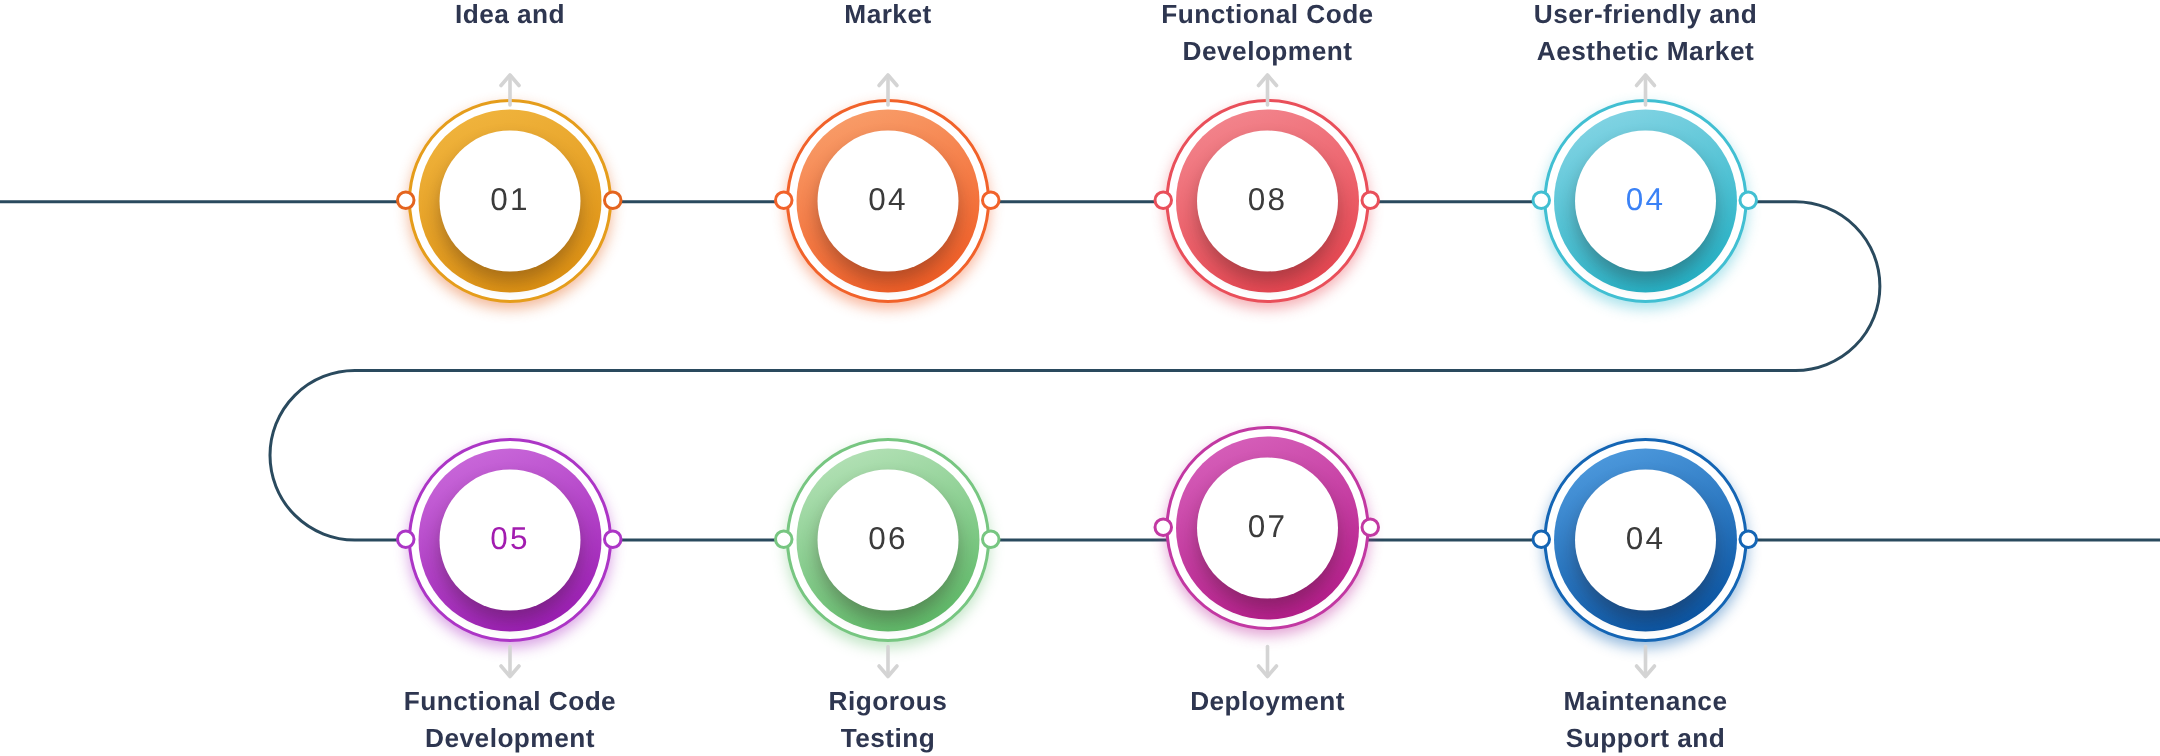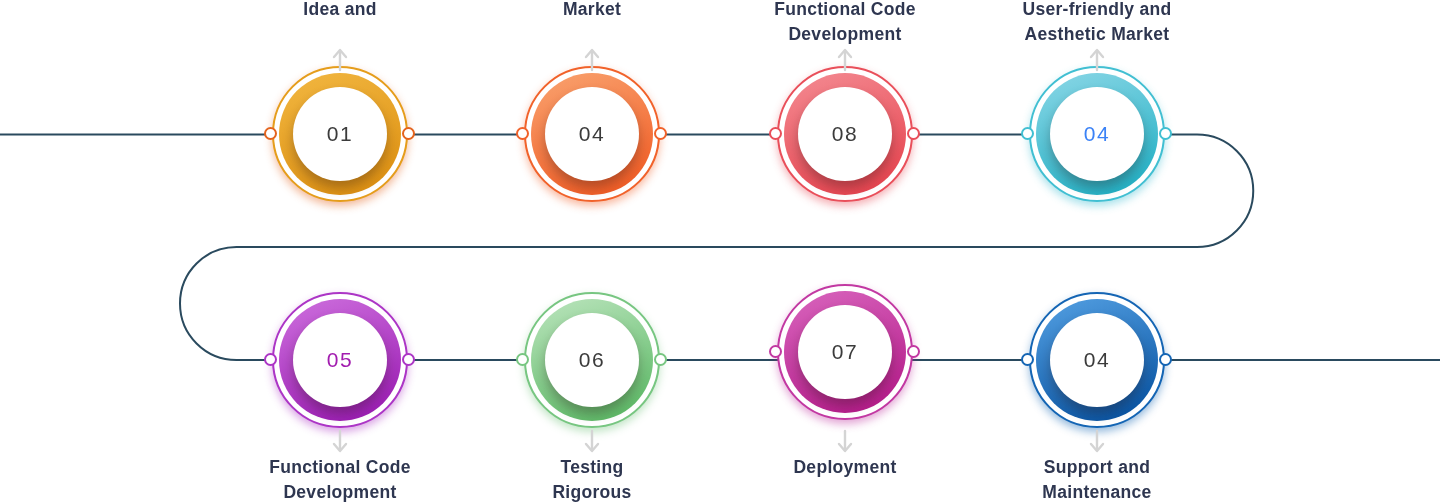--- a/index.html
+++ b/index.html
@@ -192,22 +192,22 @@
           </div>
         </div>
         <span class="dot left" style="border-color: rgb(119, 198, 129);"></span>
         <span class="dot right" style="border-color: rgb(119, 198, 129);"></span>
       </div>
       <svg class="arrow-svg" width="22" height="27" style="left: 581px; top: 429px;">
         <line x1="11" x2="11" y1="2" y2="21" stroke="#D4D4D4" stroke-width="2.4" stroke-linecap="round" stroke-linejoin="round"></line>
         <polyline points="5,15 11,22 17,15" fill="none" stroke="#D4D4D4" stroke-width="2.4" stroke-linecap="round" stroke-linejoin="round"></polyline>
       </svg>
       <div class="step-label" style="left: 452px; top: 455px; color: rgb(46, 54, 80);">
+        <div>Rigorous</div>
         <div>Testing</div>
-        <div>Rigorous</div>
       </div>
       <div class="step" style="left: 775px; top: 282px;">
         <div class="ring" style="border-color: rgb(194, 56, 162); box-shadow: rgba(194, 56, 162, 0.45) 0px 4px 9px;">
           <div class="donut" style="background: linear-gradient(160deg, rgb(212, 92, 183) 12%, rgb(182, 31, 140) 88%);">
             <div class="inner">
               <span class="num" style="color: rgb(59, 59, 59);">07</span>
             </div>
           </div>
         </div>
         <span class="dot left" style="border-color: rgb(194, 56, 162);"></span>
@@ -229,17 +229,17 @@
           </div>
         </div>
         <span class="dot left" style="border-color: rgb(20, 101, 180);"></span>
         <span class="dot right" style="border-color: rgb(20, 101, 180);"></span>
       </div>
       <svg class="arrow-svg" width="22" height="27" style="left: 1086px; top: 429px;">
         <line x1="11" x2="11" y1="2" y2="21" stroke="#D4D4D4" stroke-width="2.4" stroke-linecap="round" stroke-linejoin="round"></line>
         <polyline points="5,15 11,22 17,15" fill="none" stroke="#D4D4D4" stroke-width="2.4" stroke-linecap="round" stroke-linejoin="round"></polyline>
       </svg>
       <div class="step-label" style="left: 957px; top: 455px; color: rgb(46, 54, 80);">
+        <div>Maintenance</div>
         <div>Support and</div>
-        <div>Maintenance</div>
       </div>
     </div>
 </div>
 
 </body></html>

